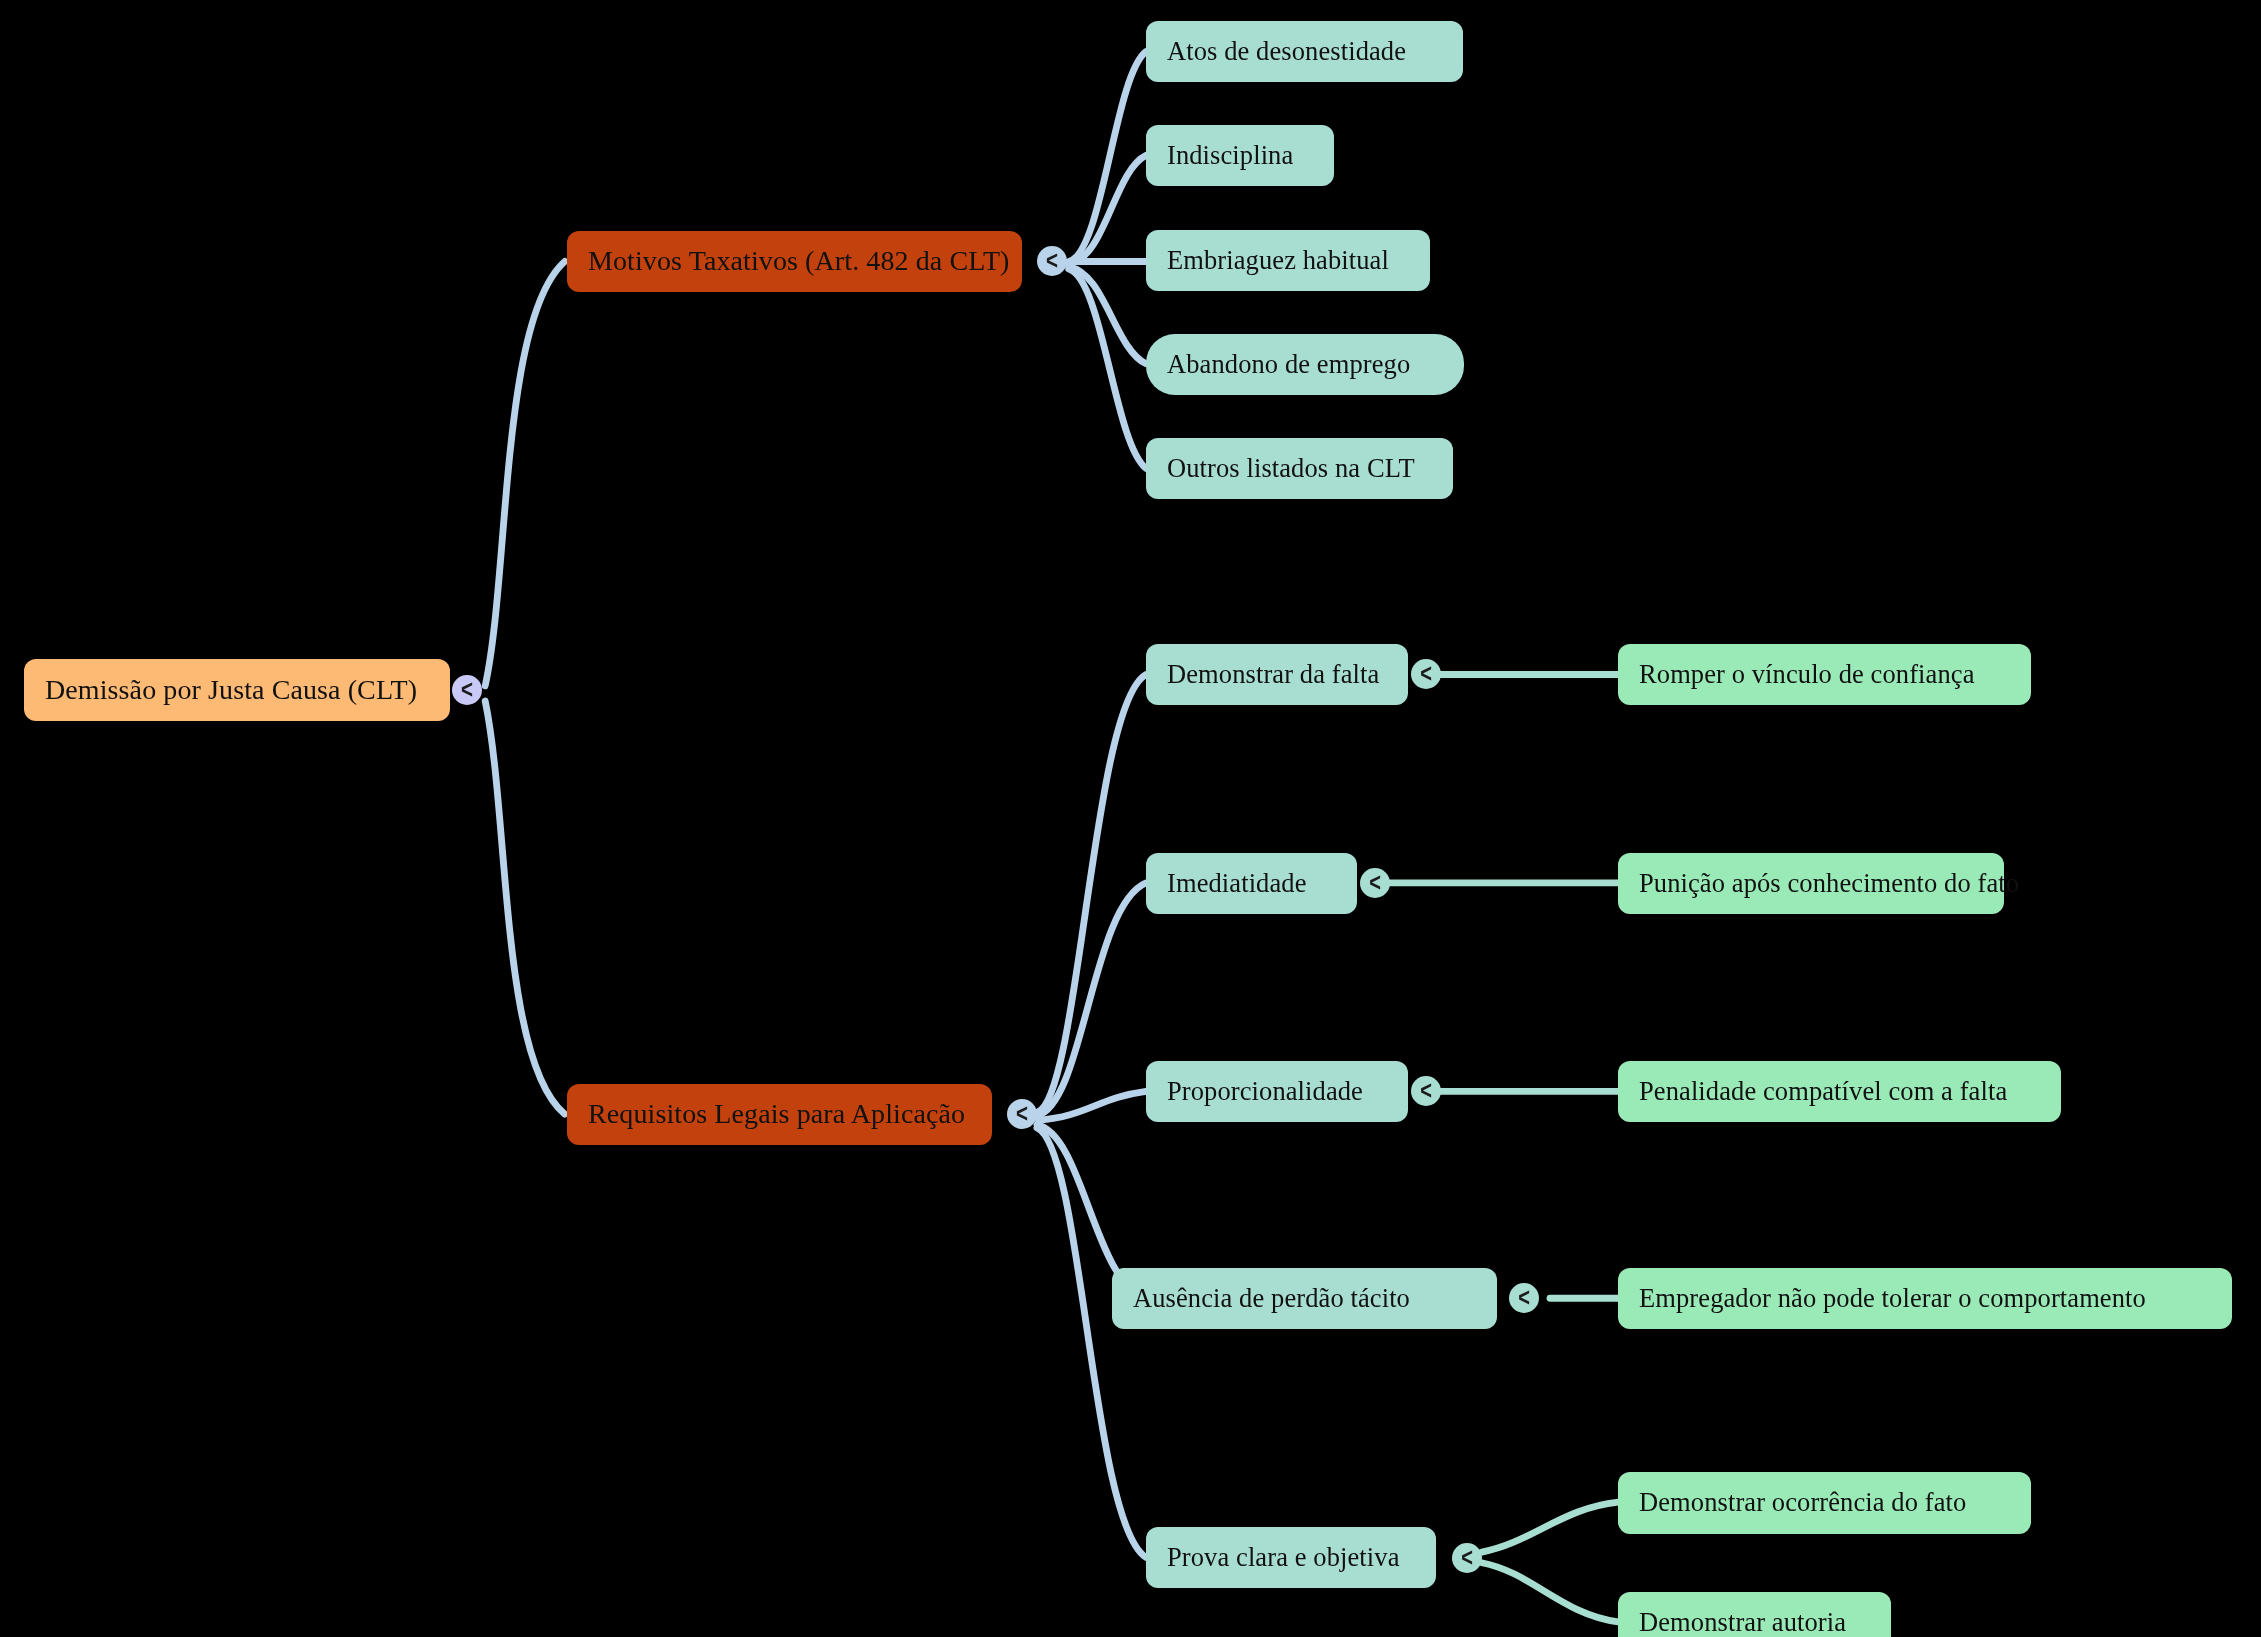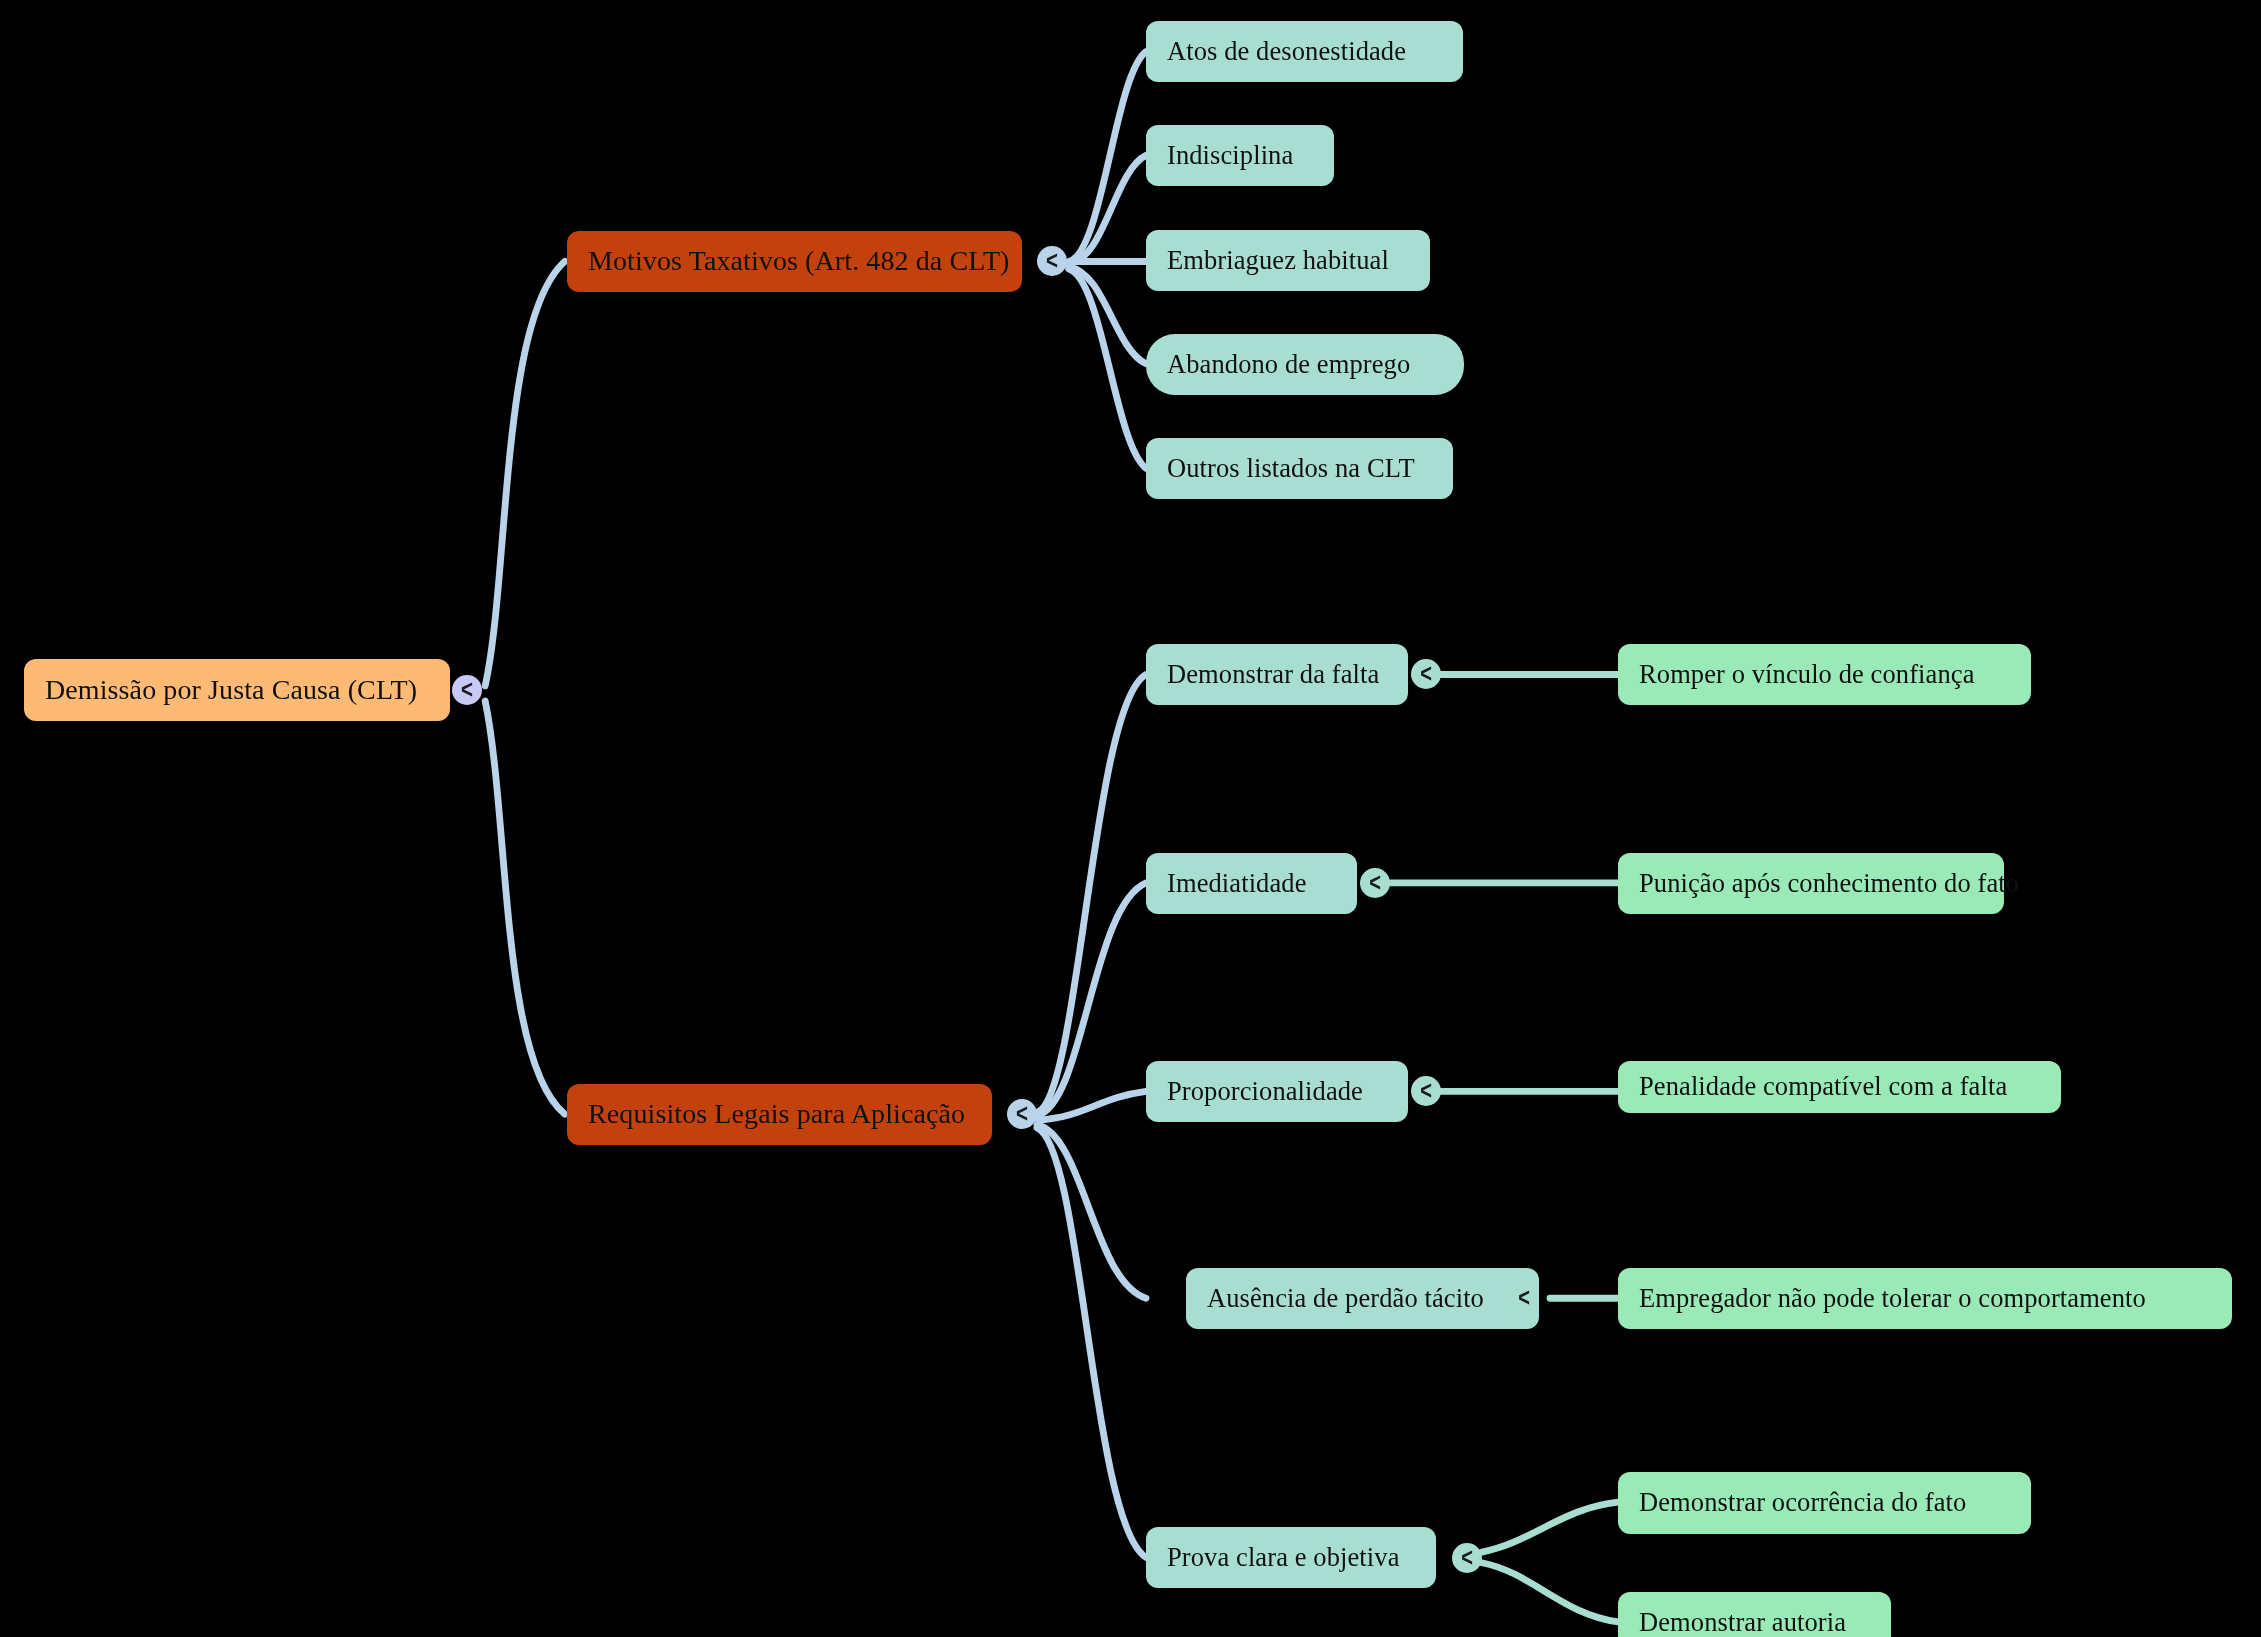--- a/index.html
+++ b/index.html
@@ -198,21 +198,21 @@
     <span class="handle-chevron">&lt;</span>
   </div>
 
   <div class="node lvl-three" style="left:1146px; top:1061px; width:262px; height:61px;">
     <span class="node-label">Proporcionalidade</span>
   </div>
   <div class="collapse-handle handle-teal" style="left:1411px; top:1076px;">
     <span class="handle-chevron">&lt;</span>
   </div>
 
-  <div class="node lvl-three" style="left:1186px; top:1268px; width:353px; height:61px;">
+  <div class="node lvl-three" style="left:1112px; top:1268px; width:385px; height:61px;">
     <span class="node-label">Ausência de perdão tácito</span>
   </div>
   <div class="collapse-handle handle-teal" style="left:1509px; top:1283px;">
     <span class="handle-chevron">&lt;</span>
   </div>
 
   <div class="node lvl-three" style="left:1146px; top:1527px; width:290px; height:61px;">
     <span class="node-label">Prova clara e objetiva</span>
   </div>
   <div class="collapse-handle handle-teal" style="left:1452px; top:1543px;">
@@ -220,21 +220,21 @@
   </div>
 
   <div class="node lvl-four" style="left:1618px; top:644px; width:413px; height:61px;">
     <span class="node-label">Romper o vínculo de confiança</span>
   </div>
 
   <div class="node lvl-four" style="left:1618px; top:853px; width:386px; height:61px;">
     <span class="node-label">Punição após conhecimento do fato</span>
   </div>
 
-  <div class="node lvl-four" style="left:1618px; top:1061px; width:443px; height:52px;">
+  <div class="node lvl-four" style="left:1618px; top:1061px; width:443px; height:61px;">
     <span class="node-label">Penalidade compatível com a falta</span>
   </div>
 
   <div class="node lvl-four" style="left:1618px; top:1268px; width:614px; height:61px;">
     <span class="node-label">Empregador não pode tolerar o comportamento</span>
   </div>
 
   <div class="node lvl-four" style="left:1618px; top:1472px; width:413px; height:62px;">
     <span class="node-label">Demonstrar ocorrência do fato</span>
   </div>

